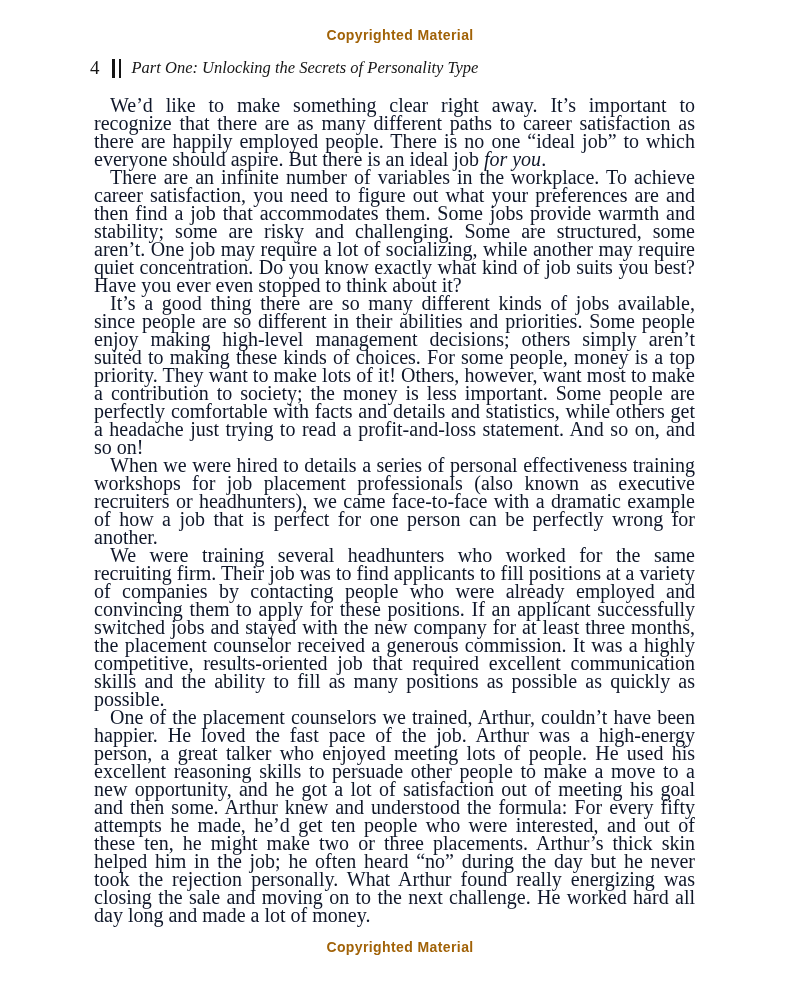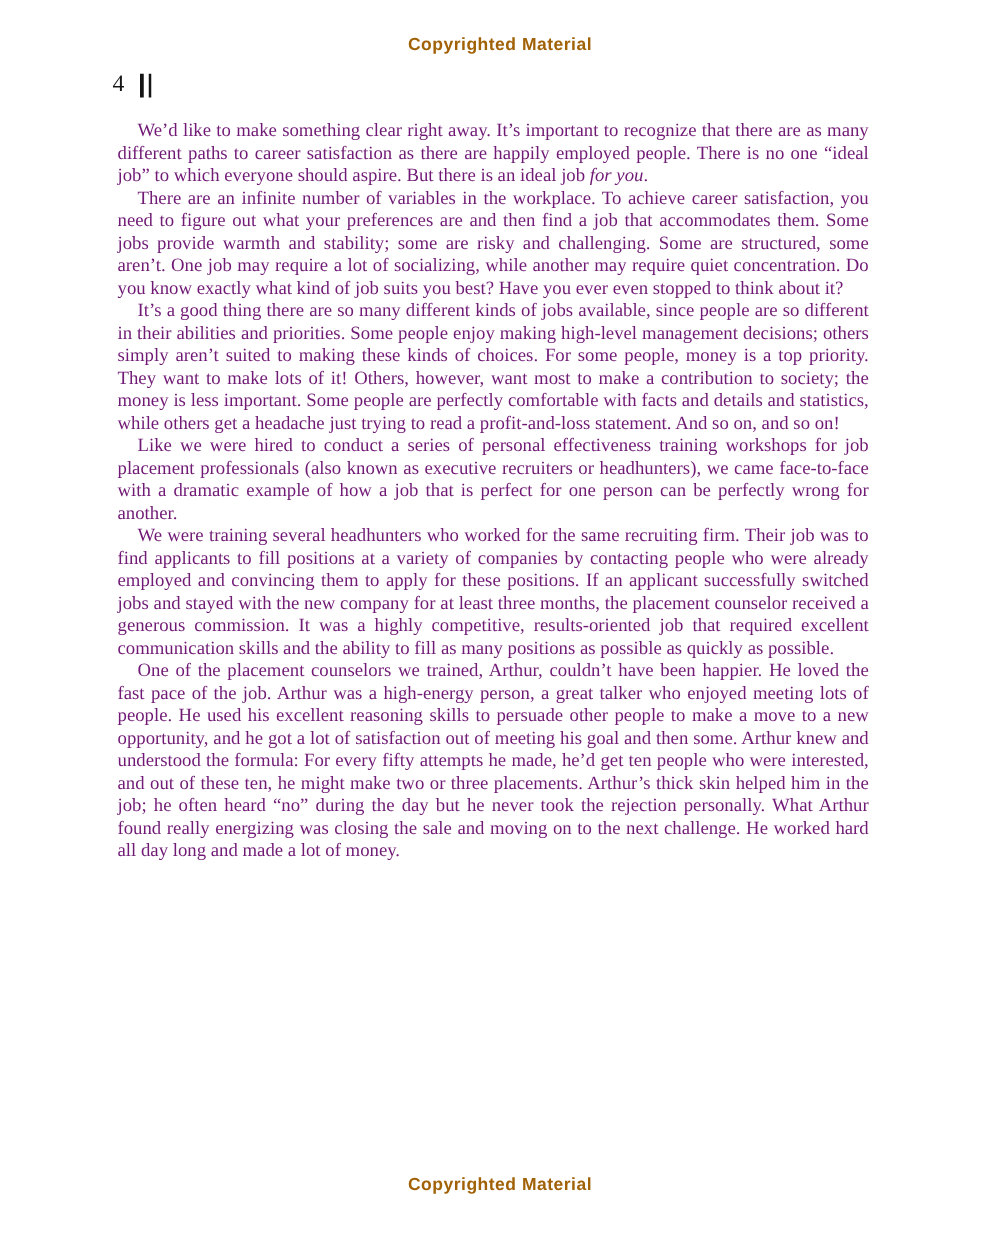--- a/index.html
+++ b/index.html
@@ -51,47 +51,48 @@
     line-height: 22px;
     color: #161616;
     white-space: nowrap;
   }
   .body-text {
     position: absolute;
     top: 96px;
     left: 94px;
     width: 601px;
     text-align: justify;
-    font-size: 15px;
+    font-size: 20px;
     line-height: 18px;
-    color: #701a75;
+    color: #0f172a;
   }
   .body-text p {
     margin: 0;
     padding: 0;
     text-indent: 16px;
   }
   .italic { font-style: italic; }
 </style>
 </head>
 <body>
 
 <div class="page">
 
   <div class="copyright copyright-top">Copyrighted Material</div>
 
   <div class="running-header">
     <span class="page-number">4</span>
     <span class="header-divider"></span>
+    <span class="section-title">Part One: Unlocking the Secrets of Personality Type</span>
   </div>
 
   <div class="body-text">
       <p><span>We’d like to make something clear right away. It’s important to recognize that there are as many different paths to career satisfaction as there are happily employed people. There is no one “ideal job” to which everyone should aspire. But there is an ideal job </span><span class="italic">for you</span><span>.</span></p>
       <p><span>There are an infinite number of variables in the workplace. To achieve career satisfaction, you need to figure out what your preferences are and then find a job that accommodates them. Some jobs provide warmth and stability; some are risky and challenging. Some are structured, some aren’t. One job may require a lot of socializing, while another may require quiet concentration. Do you know exactly what kind of job suits you best? Have you ever even stopped to think about it?</span></p>
       <p><span>It’s a good thing there are so many different kinds of jobs available, since people are so different in their abilities and priorities. Some people enjoy making high-level management decisions; others simply aren’t suited to making these kinds of choices. For some people, money is a top priority. They want to make lots of it! Others, however, want most to make a contribution to society; the money is less important. Some people are perfectly comfortable with facts and details and statistics, while others get a headache just trying to read a profit-and-loss statement. And so on, and so on!</span></p>
-      <p><span>Like we were hired to conduct a series of personal effectiveness training workshops for job placement professionals (also known as executive recruiters or headhunters), we came face-to-face with a dramatic example of how a job that is perfect for one person can be perfectly wrong for another.</span></p>
+      <p><span>When we were hired to details a series of personal effectiveness training workshops for job placement professionals (also known as executive recruiters or headhunters), we came face-to-face with a dramatic example of how a job that is perfect for one person can be perfectly wrong for another.</span></p>
       <p><span>We were training several headhunters who worked for the same recruiting firm. Their job was to find applicants to fill positions at a variety of companies by contacting people who were already employed and convincing them to apply for these positions. If an applicant successfully switched jobs and stayed with the new company for at least three months, the placement counselor received a generous commission. It was a highly competitive, results-oriented job that required excellent communication skills and the ability to fill as many positions as possible as quickly as possible.</span></p>
       <p><span>One of the placement counselors we trained, Arthur, couldn’t have been happier. He loved the fast pace of the job. Arthur was a high-energy person, a great talker who enjoyed meeting lots of people. He used his excellent reasoning skills to persuade other people to make a move to a new opportunity, and he got a lot of satisfaction out of meeting his goal and then some. Arthur knew and understood the formula: For every fifty attempts he made, he’d get ten people who were interested, and out of these ten, he might make two or three placements. Arthur’s thick skin helped him in the job; he often heard “no” during the day but he never took the rejection personally. What Arthur found really energizing was closing the sale and moving on to the next challenge. He worked hard all day long and made a lot of money.</span></p>
     </div>
 
   <div class="copyright copyright-bottom">Copyrighted Material</div>
 
 </div>
 
 </body></html>

